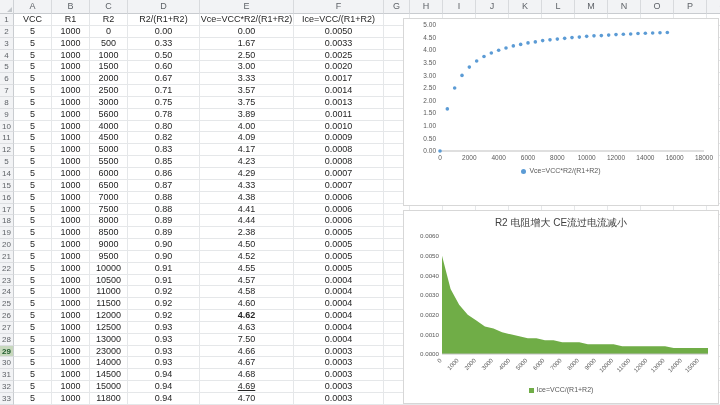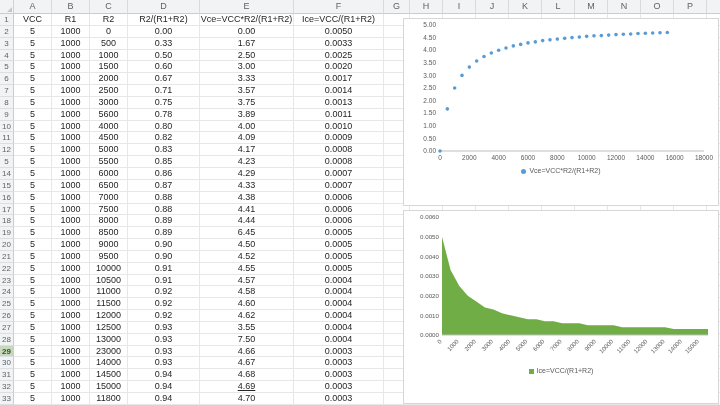--- a/index.html
+++ b/index.html
@@ -405,21 +405,21 @@
         <div class="cell" style="width: 33px;"></div>
         <div class="cell" style="width: 33px;"></div>
         <div class="cell" style="width: 33px;"></div>
       </div>
       <div class="sheet-row">
         <div class="row-h">19</div>
         <div class="cell" style="width: 38px;">5</div>
         <div class="cell" style="width: 38px;">1000</div>
         <div class="cell" style="width: 38px;">8500</div>
         <div class="cell" style="width: 72px;">0.89</div>
-        <div class="cell" style="width: 94px;">6.45</div>
+        <div class="cell" style="width: 94px;">2.38</div>
         <div class="cell" style="width: 90px;">0.0005</div>
         <div class="cell" style="width: 26px;"></div>
         <div class="cell" style="width: 33px;"></div>
         <div class="cell" style="width: 33px;"></div>
         <div class="cell" style="width: 33px;"></div>
         <div class="cell" style="width: 33px;"></div>
         <div class="cell" style="width: 33px;"></div>
         <div class="cell" style="width: 33px;"></div>
         <div class="cell" style="width: 33px;"></div>
         <div class="cell" style="width: 33px;"></div>
@@ -545,41 +545,41 @@
         <div class="cell" style="width: 33px;"></div>
         <div class="cell" style="width: 33px;"></div>
         <div class="cell" style="width: 33px;"></div>
       </div>
       <div class="sheet-row">
         <div class="row-h">26</div>
         <div class="cell" style="width: 38px;">5</div>
         <div class="cell" style="width: 38px;">1000</div>
         <div class="cell" style="width: 38px;">12000</div>
         <div class="cell" style="width: 72px;">0.92</div>
-        <div class="cell" style="width: 94px;">4.62</div>
+        <div class="cell" style="width: 94px; font-weight: bold;">4.62</div>
         <div class="cell" style="width: 90px;">0.0004</div>
         <div class="cell" style="width: 26px;"></div>
         <div class="cell" style="width: 33px;"></div>
         <div class="cell" style="width: 33px;"></div>
         <div class="cell" style="width: 33px;"></div>
         <div class="cell" style="width: 33px;"></div>
         <div class="cell" style="width: 33px;"></div>
         <div class="cell" style="width: 33px;"></div>
         <div class="cell" style="width: 33px;"></div>
         <div class="cell" style="width: 33px;"></div>
         <div class="cell" style="width: 33px;"></div>
         <div class="cell" style="width: 33px;"></div>
       </div>
       <div class="sheet-row">
         <div class="row-h">27</div>
         <div class="cell" style="width: 38px;">5</div>
         <div class="cell" style="width: 38px;">1000</div>
         <div class="cell" style="width: 38px;">12500</div>
         <div class="cell" style="width: 72px;">0.93</div>
-        <div class="cell" style="width: 94px;">3.55</div>
+        <div class="cell" style="width: 94px;">4.63</div>
         <div class="cell" style="width: 90px;">0.0004</div>
         <div class="cell" style="width: 26px;"></div>
         <div class="cell" style="width: 33px;"></div>
         <div class="cell" style="width: 33px;"></div>
         <div class="cell" style="width: 33px;"></div>
         <div class="cell" style="width: 33px;"></div>
         <div class="cell" style="width: 33px;"></div>
         <div class="cell" style="width: 33px;"></div>
         <div class="cell" style="width: 33px;"></div>
         <div class="cell" style="width: 33px;"></div>
@@ -765,20 +765,21 @@
       <circle cx="248.66666666666669" cy="14.064000000000007" r="1.8" fill="#5b9bd5"></circle>
       <circle cx="256" cy="13.811999999999998" r="1.8" fill="#5b9bd5"></circle>
       <circle cx="263.33333333333337" cy="13.559999999999988" r="1.8" fill="#5b9bd5"></circle>
     </svg>
   <div class="chart-legend">
     <span class="legend-marker dot" style="background: rgb(91, 155, 213);"></span><span>Vce=VCC*R2/(R1+R2)</span>
   </div>
 </div>
 
 <div class="chart" id="chart2" style="left:403px;top:210px;width:316px;height:194px;">
+  <div class="chart-title">R2 电阻增大 CE流过电流减小</div>
   <svg id="chart2-svg" width="314" height="156">
       <text x="35" y="8.2" text-anchor="end" font-size="6.2" fill="#595959">0.0060</text>
       <text x="35" y="27.866666666666656" text-anchor="end" font-size="6.2" fill="#595959">0.0050</text>
       <text x="35" y="47.533333333333346" text-anchor="end" font-size="6.2" fill="#595959">0.0040</text>
       <text x="35" y="67.2" text-anchor="end" font-size="6.2" fill="#595959">0.0030</text>
       <text x="35" y="86.86666666666667" text-anchor="end" font-size="6.2" fill="#595959">0.0020</text>
       <text x="35" y="106.53333333333335" text-anchor="end" font-size="6.2" fill="#595959">0.0010</text>
       <text x="35" y="126.20000000000002" text-anchor="end" font-size="6.2" fill="#595959">0.0000</text>
       <text text-anchor="end" font-size="6" fill="#595959" transform="translate(38,131) rotate(-45)">0</text>
       <text text-anchor="end" font-size="6" fill="#595959" transform="translate(55.16129032258064,131) rotate(-45)">1000</text>

